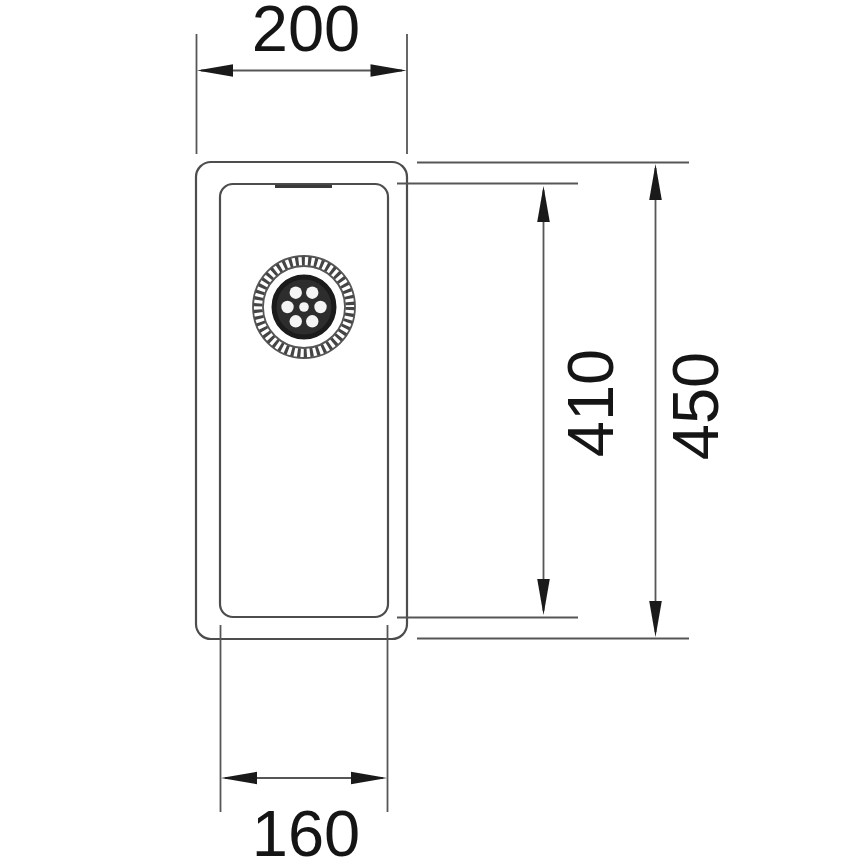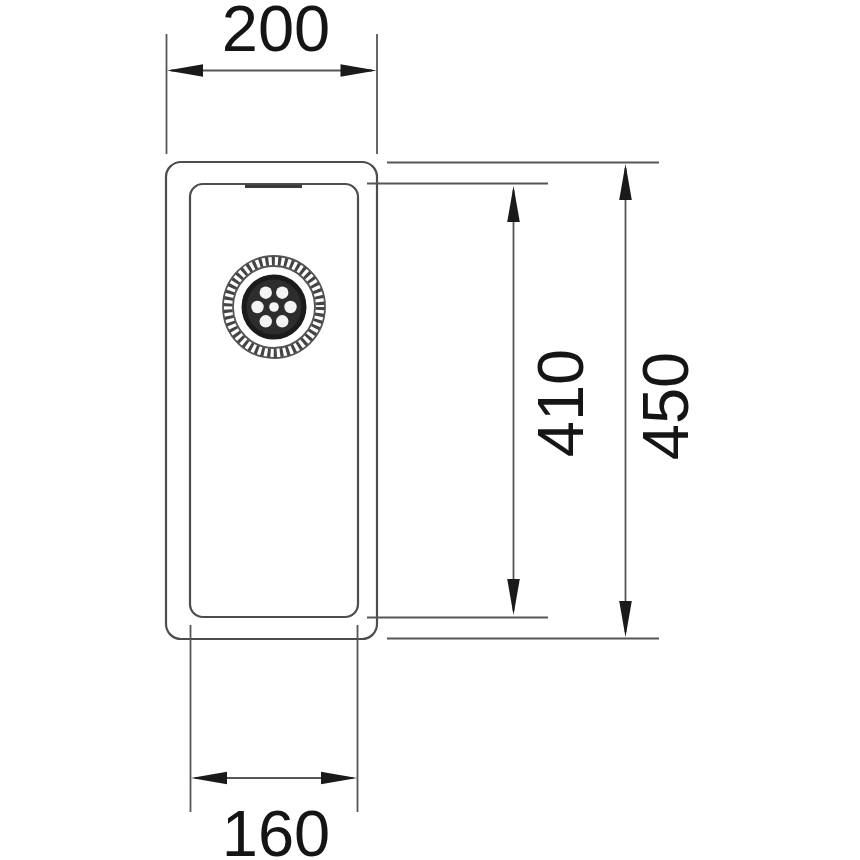--- a/index.html
+++ b/index.html
@@ -9,20 +9,21 @@
     width: 860px;
     height: 860px;
     overflow: hidden;
     font-family: "Liberation Sans", sans-serif;
   }
   .canvas {
     position: relative;
     width: 796px;
     height: 860px;
     background: #ffffff;
+    margin-left: 30px;
   }
   svg text {
     font-family: "Liberation Sans", sans-serif;
     font-size: 65px;
     font-weight: 400;
     fill: #151515;
   }
   .thinline  { stroke: #565656; stroke-width: 1.8; fill: none; }
   .edgeline  { stroke: #4d4d4d; stroke-width: 2.2; fill: none; }
   .arrow     { fill: #1a1a1a; stroke: none; }

